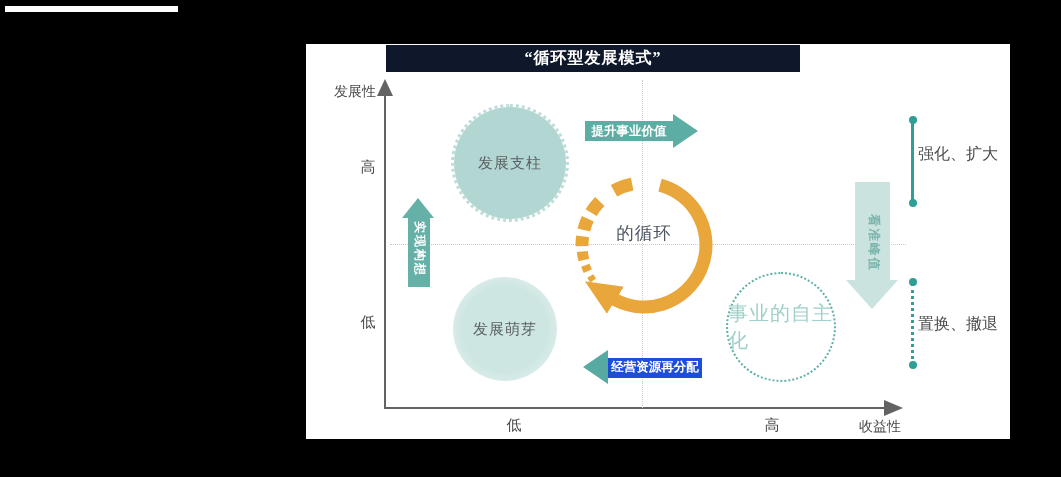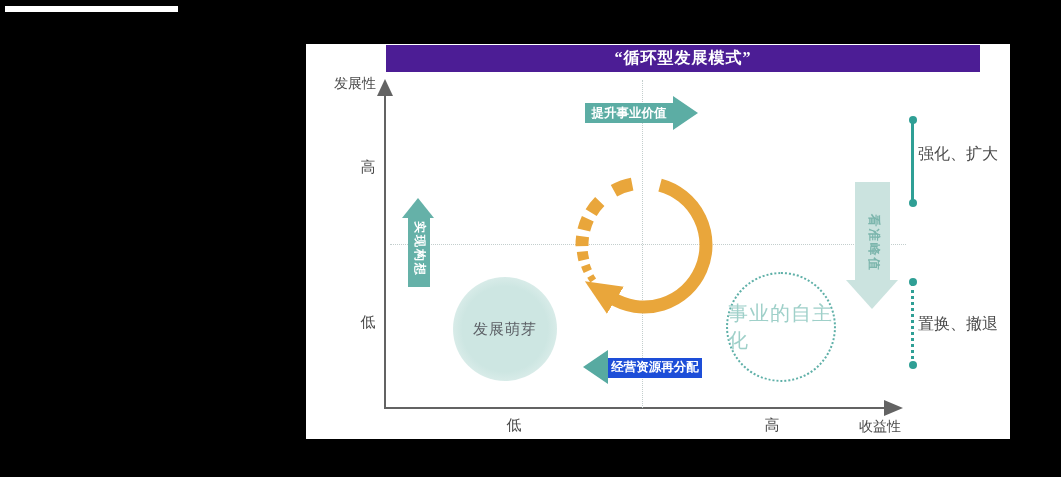--- a/index.html
+++ b/index.html
@@ -2,51 +2,51 @@
 <html><head>
 <meta charset="utf-8">
 <style>
   html,body{margin:0;padding:0;background:#000;}
   *{box-sizing:border-box;font-family:"Liberation Serif","DejaVu Serif",serif;}
   #stage{position:relative;width:1061px;height:477px;background:#000;overflow:hidden;}
   #topbar{position:absolute;left:5px;top:6px;width:173px;height:6px;background:#ffffff;}
   #panel{position:absolute;left:306px;top:44px;width:704px;height:395px;background:#ffffff;}
 
   .abs{position:absolute;}
-  .banner{left:80px;top:1px;width:594px;height:27px;background:#4c1d95;color:#fff;
+  .banner{left:80px;top:1px;width:414px;height:27px;background:#0f172a;color:#fff;
           display:flex;align-items:center;justify-content:center;font-size:16px;font-weight:700;letter-spacing:1px;}
 
   
   .vaxis-line{left:78px;top:50px;width:2px;height:315px;background:#636363;}
   .vaxis-head{left:71px;top:35px;width:0;height:0;border-left:8px solid transparent;border-right:8px solid transparent;border-bottom:17px solid #636363;}
   .haxis-line{left:79px;top:363px;width:499px;height:2px;background:#636363;}
   .haxis-head{left:578px;top:356px;width:0;height:0;border-top:8px solid transparent;border-bottom:8px solid transparent;border-left:19px solid #636363;}
   .dot-h{left:84px;top:200px;width:516px;height:0;border-top:1px dotted #c3cecd;}
   .dot-v{left:336px;top:36px;width:0;height:328px;border-left:1px dotted #c3cecd;}
 
   .lbl{color:#4b4b4b;font-size:15px;}
-  .y-label{left:18px;top:31px;width:52px;text-align:right;font-size:14px;}
+  .y-label{left:18px;top:39px;width:52px;text-align:right;font-size:14px;}
   .y-high{left:42px;top:114px;width:40px;text-align:center;}
   .y-low{left:42px;top:269px;width:40px;text-align:center;}
   .x-low{left:188px;top:372px;width:40px;text-align:center;}
   .x-high{left:446px;top:372px;width:40px;text-align:center;}
   .x-label{left:534px;top:374px;width:80px;text-align:center;font-size:14px;}
 
   
   .circle{border-radius:50%;display:flex;align-items:center;justify-content:center;}
   .c-tl{left:148px;top:63px;width:112px;height:112px;color:#5c6066;font-size:15px;letter-spacing:1px;
         background:radial-gradient(circle,#b2d7d2 0%,#b2d7d2 76%,rgba(178,215,210,.6) 88%,rgba(178,215,210,0) 99%);}
   .c-tl::after{content:'';position:absolute;inset:-3px;border-radius:50%;border:3px dotted rgba(178,215,210,.85);}
   .c-tr{left:417px;top:64px;width:106px;height:106px;background:#58aca3;color:#ffffff;font-size:15px;letter-spacing:1px;}
   .c-bl{left:147px;top:233px;width:104px;height:104px;color:#5c6066;font-size:15px;letter-spacing:1px;
         background:radial-gradient(circle,#cde6e2 0%,#cde6e2 58%,rgba(205,230,226,.65) 78%,rgba(205,230,226,0) 100%);text-align:center;}
   .c-br{left:420px;top:228px;width:110px;height:110px;border:2px dotted #5fb0a8;color:#9fd0c9;font-size:20px;letter-spacing:1px;}
 
   
-  .fa-top{left:279px;top:52px;width:113px;height:34px;text-align:right;}
+  .fa-top{left:279px;top:70px;width:113px;height:34px;text-align:right;}
   .fa-top .body{position:absolute;left:0;top:7px;width:88px;height:20px;background:#5cada4;color:#fff;
         display:flex;align-items:center;justify-content:center;font-size:12.5px;font-weight:600;}
   .fa-top .head{position:absolute;left:88px;top:0;width:0;height:0;border-top:17px solid transparent;border-bottom:17px solid transparent;border-left:25px solid #5cada4;}
 
   .fa-left{left:96px;top:154px;width:33px;height:89px;}
   .fa-left .head{position:absolute;left:0;top:0;width:0;height:0;border-left:16.5px solid transparent;border-right:16.5px solid transparent;border-bottom:20px solid #65b1a8;}
   .fa-left .body{position:absolute;left:5.5px;top:20px;width:22px;height:69px;background:#65b1a8;}
   .fa-left .vtext{position:absolute;left:50%;top:57%;transform:translate(-50%,-50%) rotate(90deg);color:#fff;font-size:12px;font-weight:600;white-space:nowrap;letter-spacing:2px;}
 
   .fa-bottom{left:277px;top:306px;width:119px;height:35px;}
@@ -87,20 +87,23 @@
     <div class="abs dot-h"></div>
     <div class="abs dot-v"></div>
 
     <div class="abs lbl y-label">发展性</div>
     <div class="abs lbl y-high">高</div>
     <div class="abs lbl y-low">低</div>
     <div class="abs lbl x-low">低</div>
     <div class="abs lbl x-high">高</div>
     <div class="abs lbl x-label">收益性</div>
 
+    <div class="abs circle c-tl">
+      <span>发展支柱</span>
+    </div>
     <div class="abs circle c-bl">
       <span>发展萌芽</span>
     </div>
     <div class="abs circle c-br">
       <span>事业的自主化</span>
     </div>
 
     <div class="abs fa-top">
       <div class="body">提升事业价值</div>
       <div class="head"></div>
@@ -131,20 +134,21 @@
         <path d="M 49.94 25.77 A 62 62 0 0 1 68.17 19.14"></path>
         <path d="M 27.14 47.60 A 62 62 0 0 1 35.78 36.55"></path>
         <path d="M 19.84 65.00 A 62 62 0 0 1 23.81 53.80"></path>
         <path d="M 18.01 81.08 A 62 62 0 0 1 18.60 71.37"></path>
         <path d="M 19.84 95.00 A 62 62 0 0 1 18.34 86.48" stroke-width="11"></path>
         <path d="M 23.81 106.20 A 62 62 0 0 1 21.38 100.19" stroke-width="9"></path>
         <path d="M 29.21 115.56 A 62 62 0 0 1 26.31 111.00" stroke-width="7"></path>
       </g>
     </svg>
     <div class="abs center-text">
+      <div>的循环</div>
     </div>
 
     <div class="abs br-line-solid"></div>
     <div class="abs br-dot" style="left:603px;top:72px;"></div>
     <div class="abs br-dot" style="left:603px;top:155px;"></div>
     <div class="abs annot" style="left:612px;top:100px;">强化、扩大</div>
 
     <div class="abs br-line-dotted"></div>
     <div class="abs br-dot" style="left:603px;top:234px;"></div>
     <div class="abs br-dot" style="left:603px;top:317px;"></div>

